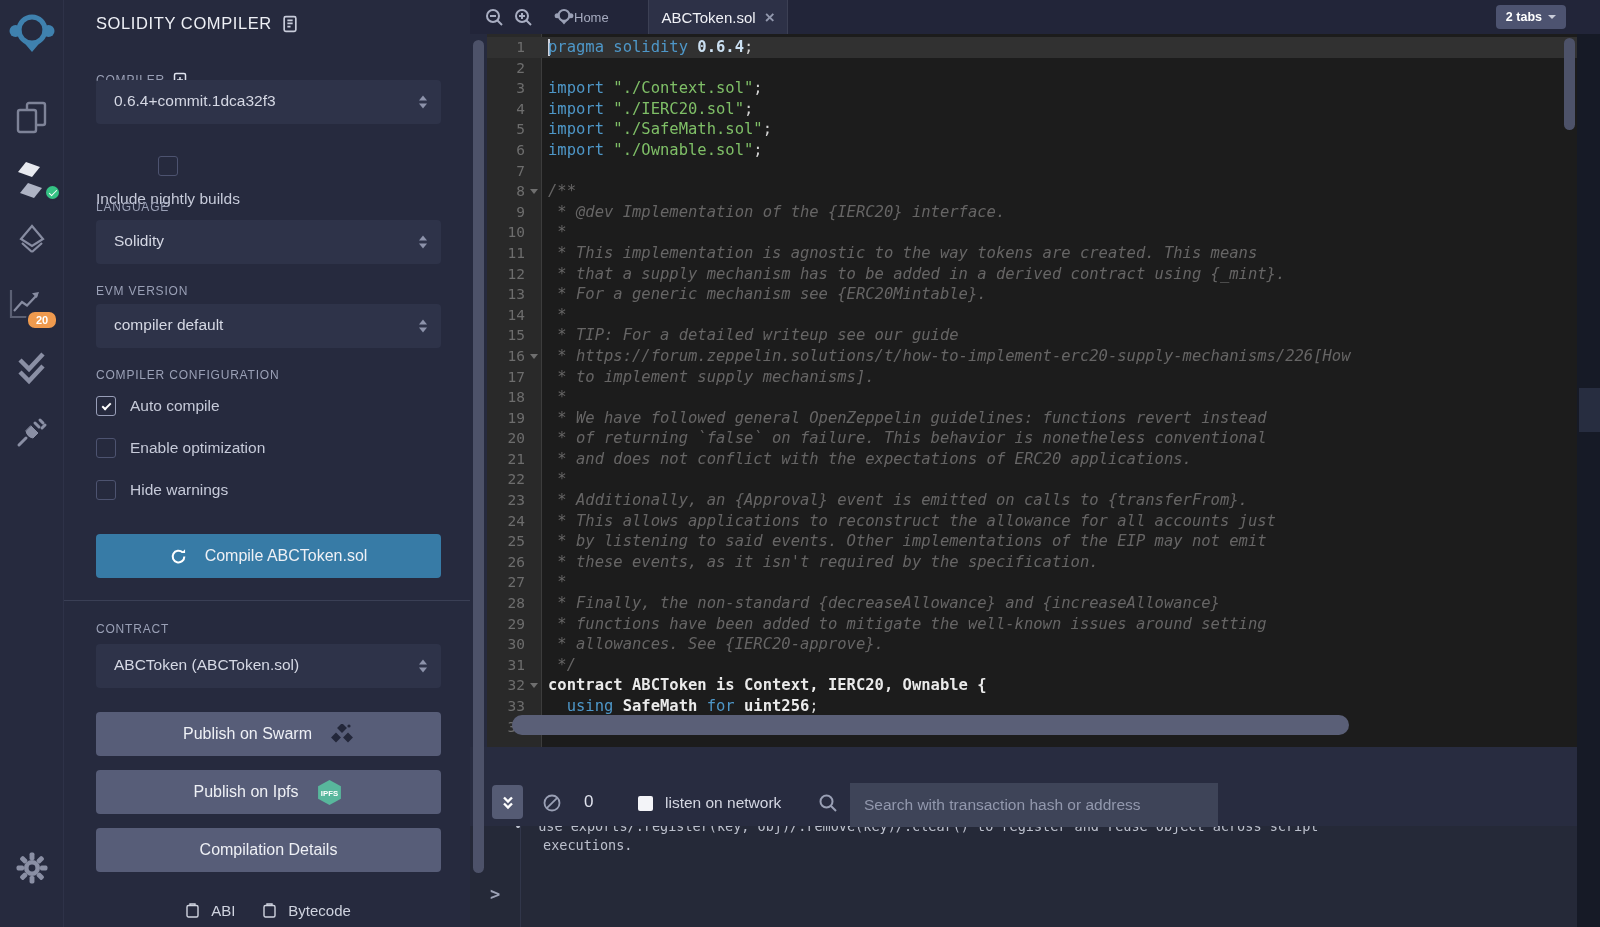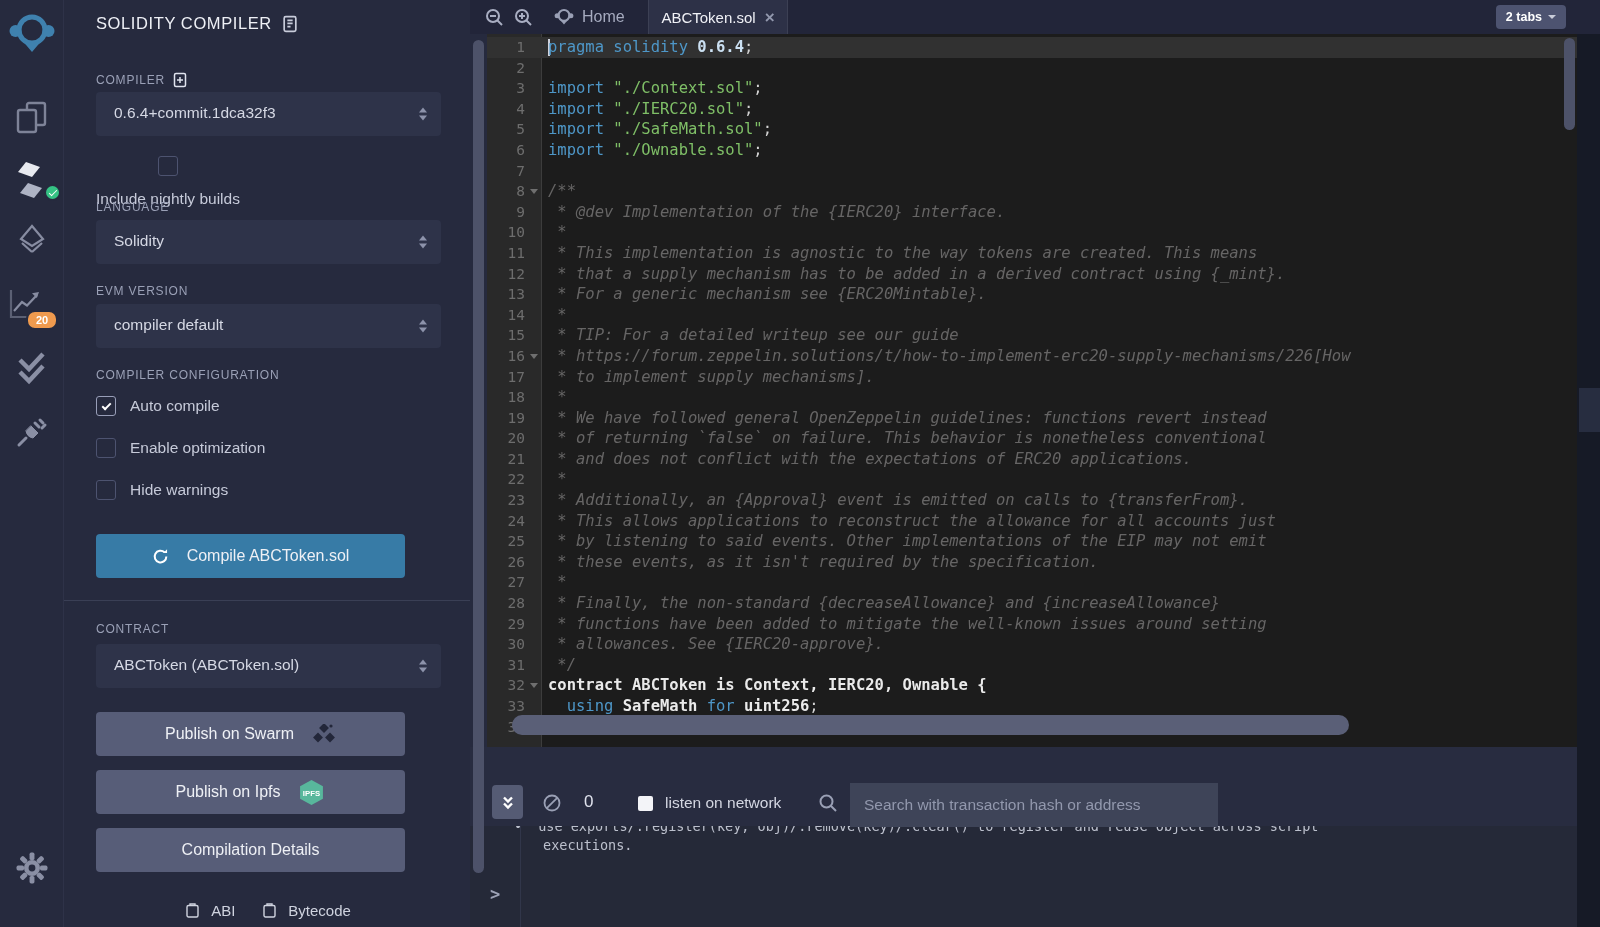--- a/index.html
+++ b/index.html
@@ -21,31 +21,31 @@
   .plabel { position:absolute; left:32px; color:#9aa0b6; font-size:12px; letter-spacing:.8px; display:flex; align-items:center; gap:8px; }
   .sel { position:absolute; left:32px; width:345px; height:44px; background:#2e3349; border-radius:4px; color:#d5d8e4; font-size:15.5px; line-height:42px; padding-left:18px; cursor:pointer; }
   .chevs { position:absolute; right:14px; top:50%; transform:translateY(-50%); display:flex; flex-direction:column; align-items:center; gap:3px; }
   .tri-up { width:0; height:0; border-left:4.5px solid transparent; border-right:4.5px solid transparent; border-bottom:5.5px solid #8d93ab; }
   .tri-dn { width:0; height:0; border-left:4.5px solid transparent; border-right:4.5px solid transparent; border-top:5.5px solid #8d93ab; }
   .cbrow { position:absolute; left:32px; display:flex; align-items:center; gap:14px; }
   .cb { width:20px; height:20px; border:1px solid #4d5370; border-radius:3px; background:#262a3e; display:flex; align-items:center; justify-content:center; cursor:pointer; }
   .cb.checked { border-color:#989eb8; }
   .cb .ck { width:9px; height:5px; border-left:2px solid #fff; border-bottom:2px solid #fff; }
   .cblabel { color:#c6cad9; font-size:15.5px; }
-  .btn { position:absolute; left:32px; width:309px; height:44px; border-radius:4px; display:flex; align-items:center; justify-content:center; gap:18px; font-size:16px; color:#eef0f5; cursor:pointer; }
+  .btn { position:absolute; left:32px; width:345px; height:44px; border-radius:4px; display:flex; align-items:center; justify-content:center; gap:18px; font-size:16px; color:#eef0f5; cursor:pointer; }
   .btn-primary { background:#377ba6; }
   .btn-gray { background:#575d78; }
   .pdivider { position:absolute; left:0; top:600px; width:406px; border-top:1px solid #3a3f55; }
   .abirow { position:absolute; left:32px; top:902px; width:345px; display:flex; justify-content:center; gap:28px; color:#cfd3df; font-size:15px; }
   .abirow .link { display:flex; align-items:center; gap:12px; cursor:pointer; }
   .panel-scroll { position:absolute; left:473px; top:40px; width:11px; height:833px; background:#4d5269; border-radius:6px; z-index:6; }
   
   .tabbar { position:absolute; left:470px; top:0; width:1130px; height:34px; background:#222539; }
   .zoomicon { position:absolute; top:8px; cursor:pointer; }
-  .tab-home { position:absolute; left:66px; top:0; height:34px; display:flex; align-items:center; gap:8px; padding:0 18px; color:#a6abbf; font-size:16px; cursor:pointer; }
+  .tab-home { position:absolute; left:66px; top:0; height:34px; display:flex; align-items:center; gap:0; padding:0 18px; color:#a6abbf; font-size:13px; cursor:pointer; }
   .tab-active { position:absolute; left:178px; top:0; width:140px; height:34px; background:#2d3147; border-left:1px solid #3c4054; border-right:1px solid #3c4054; display:flex; align-items:center; justify-content:center; gap:9px; color:#f0f1f6; font-size:15px; cursor:pointer; }
   .tab-close { color:#9298ad; font-size:17px; font-weight:bold; cursor:pointer; line-height:1; }
   .tabs-pill { position:absolute; right:34px; top:5px; height:24px; background:#4d5370; border-radius:4px; color:#fff; font-size:12.5px; font-weight:bold; display:flex; align-items:center; gap:6px; padding:0 10px; cursor:pointer; }
   .caret-dn { width:0; height:0; border-left:4px solid transparent; border-right:4px solid transparent; border-top:4.5px solid #c9ccd9; }
   
   .editor { position:absolute; left:487px; top:34px; width:1090px; height:713px; background:#1c1c1c; overflow:hidden; }
   .gutter-col { position:absolute; left:0; top:0; width:55px; height:100%; background:#292929; border-right:1px solid #3c3c3c; }
   .code-lines { position:absolute; left:0; top:3px; right:0; font-family:"DejaVu Sans Mono", monospace; font-size:15.5px; line-height:20.6px; }
   .cline { display:flex; height:20.6px; white-space:pre; }
   .cline.current { background:#313131; }
@@ -186,21 +186,21 @@
 
   <div class="plabel" style="top:72px;justify-content:space-between;">
     <span>COMPILER</span>
     <svg width="14" height="16" viewBox="0 0 14 16">
       <g stroke="#e0e3ee" stroke-width="1.5" fill="none">
         <rect x="1.5" y="1.5" width="11" height="13" rx="1.5"></rect>
         <path d="M7 5 v6 M4 8 h6"></path>
       </g>
     </svg>
   </div>
-  <div class="sel" style="top:92px;">
+  <div class="sel" style="top:80px;">
     <span>0.6.4+commit.1dca32f3</span>
     <span class="chevs">
         <i class="tri-up"></i>
         <i class="tri-dn"></i>
       </span>
   </div>
 
   <div class="cbrow" style="top:156px;flex-direction:column;">
     <span class="cb"></span>
     <span class="cblabel">Include nightly builds</span>

